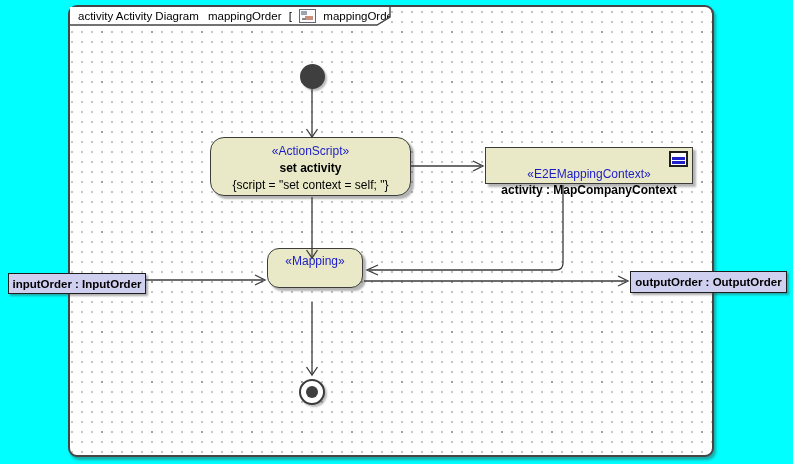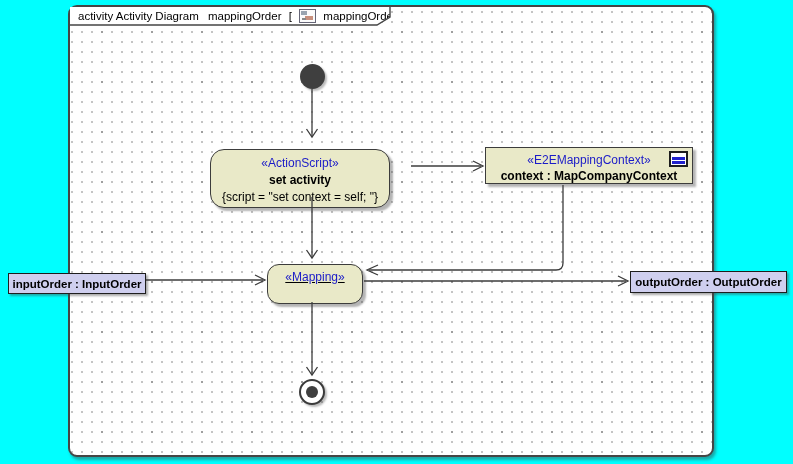--- a/index.html
+++ b/index.html
@@ -38,21 +38,21 @@
   .nname{font-weight:bold;color:#000;}
 
   .node{
     position:absolute;box-sizing:border-box;background:#e9e9c8;border:1px solid #3c3c3c;
     text-align:center;font-size:12px;color:#000;
     box-shadow:3px 3px 2px rgba(40,40,40,0.35);
   }
   .rounded{border-radius:14px;}
 
   .action{padding-top:5px;line-height:17px;}
-  .objbox{padding-top:4px;line-height:16px;}
+  .objbox{padding-top:18px;line-height:16px;}
   .mapping{padding-top:4px;line-height:16px;}
 
   .obj-icon{position:absolute;top:3px;right:4px;width:13px;height:10px;box-sizing:content-box;
     border:2px solid #1d1d1d;background:#fff;padding:1px;display:flex;flex-direction:column;
     justify-content:flex-end;gap:1px;}
   .obj-icon i{display:block;height:3px;background:#2121cc;}
 
   .pin{
     position:absolute;box-sizing:border-box;background:#cfcfef;border:1px solid #1e1e1e;
     font-size:11.5px;font-weight:bold;color:#000;text-align:center;
@@ -87,36 +87,36 @@
     <span class="bold">activity Activity Diagram</span>
     <span style="margin-left:6px;">mappingOrder</span>
     <span style="margin-left:4px;">[</span>
     <span class="dg-icon"><span class="dg-a"></span><span class="dg-b"></span><span class="dg-c"></span></span>
     <span>mappingOrder</span>
     <span style="margin-left:4px;">]</span>
   </div>
 
   <div class="initial"></div>
 
-  <div class="node rounded action" style="left:210px;top:137px;width:180px;height:59px;margin-top:12px;">
+  <div class="node rounded action" style="left:210px;top:137px;width:201px;height:59px;">
     <div class="stereo">«ActionScript»</div>
     <div class="nname">set activity</div>
     <div>{script = "set context = self; "}</div>
   </div>
 
   <div class="node objbox" style="left:485px;top:147px;width:208px;height:37px;">
     <div class="obj-icon">
         <i></i>
         <i></i>
       </div>
     <div class="stereo">«E2EMappingContext»</div>
-    <div class="nname">context : MapCompanyContext</div>
+    <div class="nname">activity : MapCompanyContext</div>
   </div>
 
-  <div class="node rounded mapping" style="left:267px;top:264px;width:96px;height:40px;border-radius:12px;text-decoration:underline;">
+  <div class="node rounded mapping" style="left:267px;top:248px;width:96px;height:40px;border-radius:12px;">
     <div class="stereo">«Mapping»</div>
   </div>
 
   <div class="pin" style="left:630px;top:271px;width:157px;height:22px;">outputOrder : OutputOrder</div>
   <div class="pin" style="left:8px;top:273px;width:138px;height:21px;">inputOrder : InputOrder</div>
 
   <div class="final">
       <div class="dot"></div>
     </div>
 

